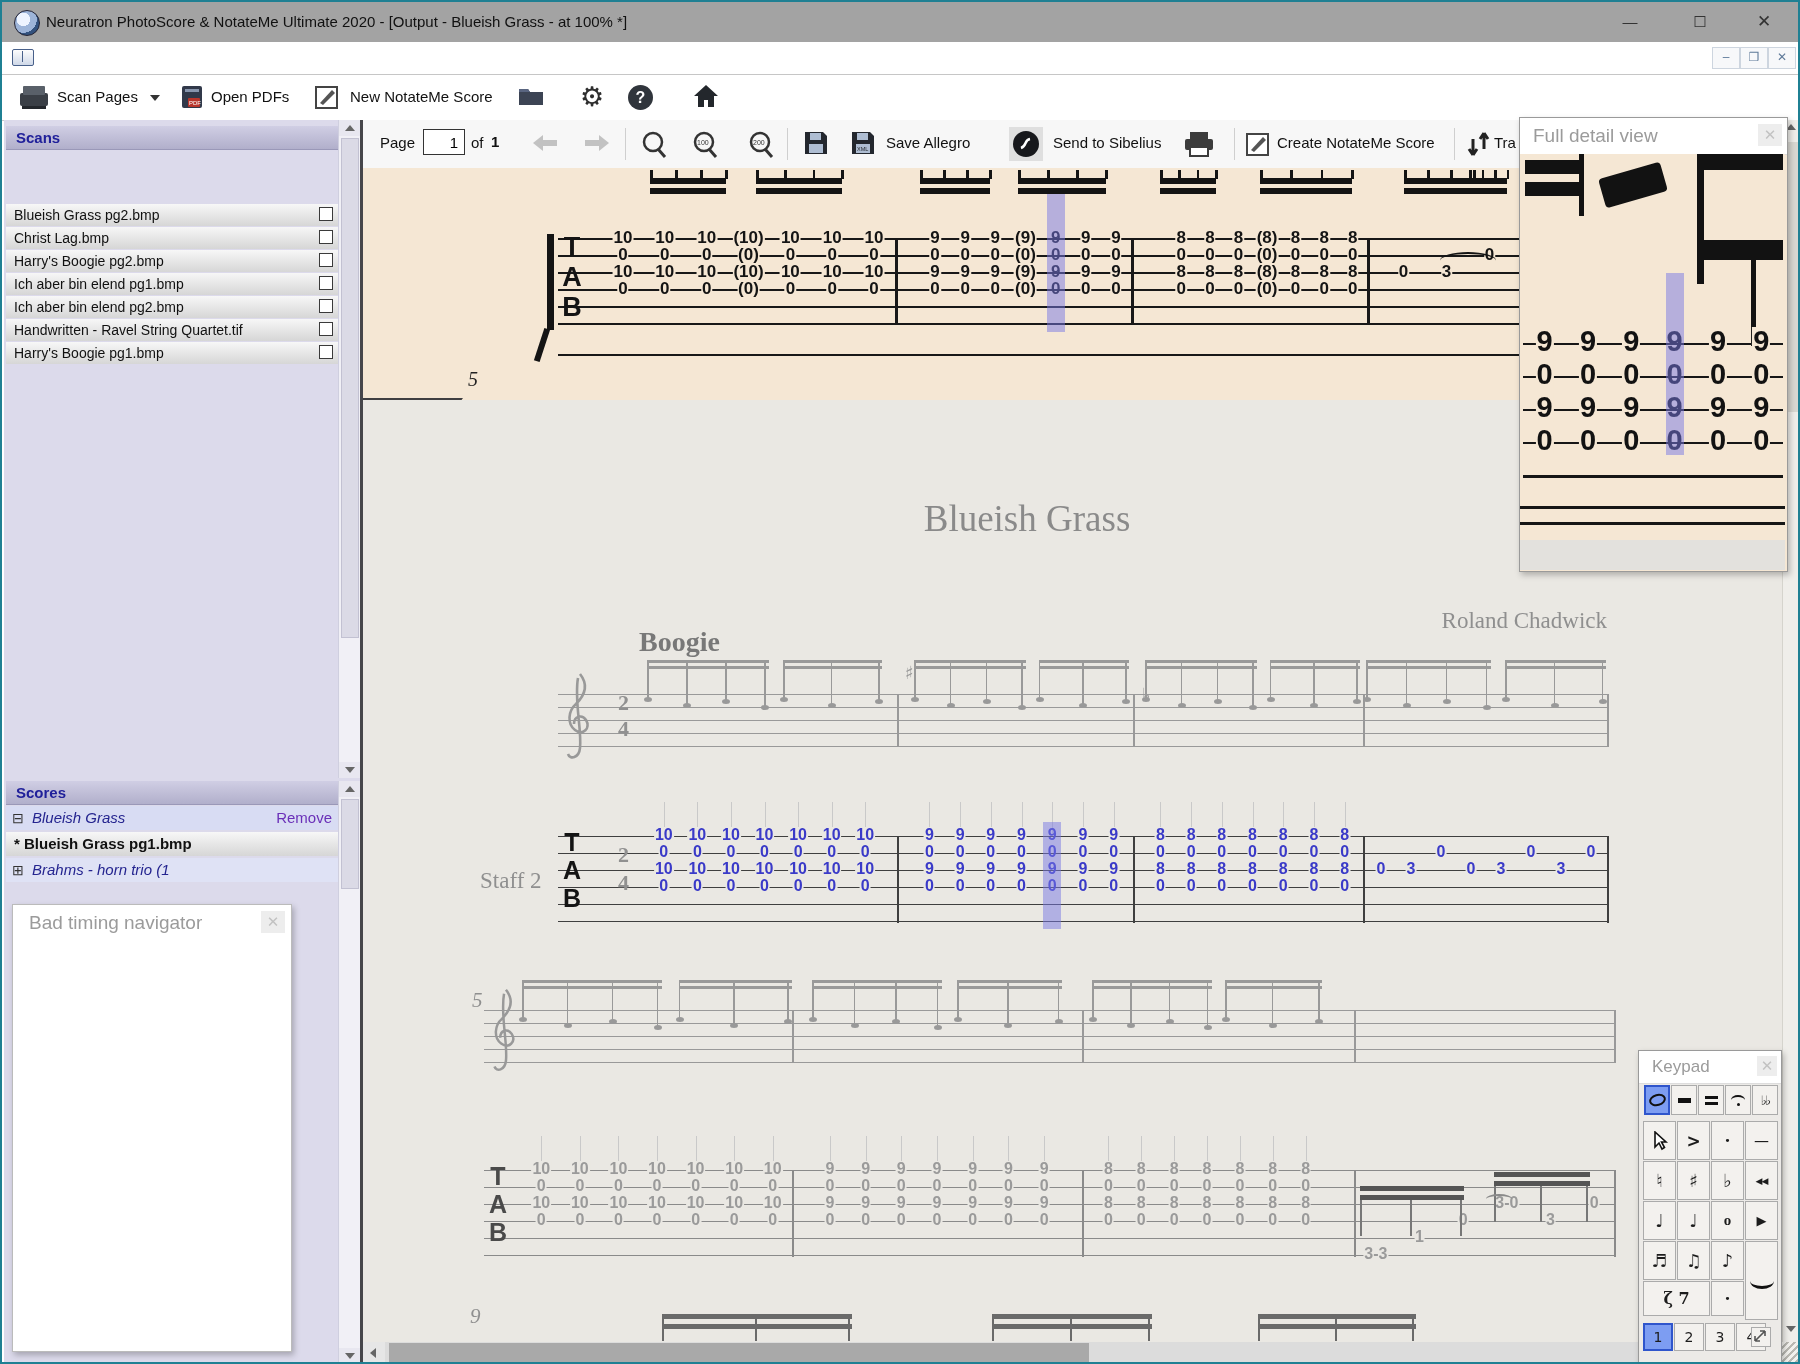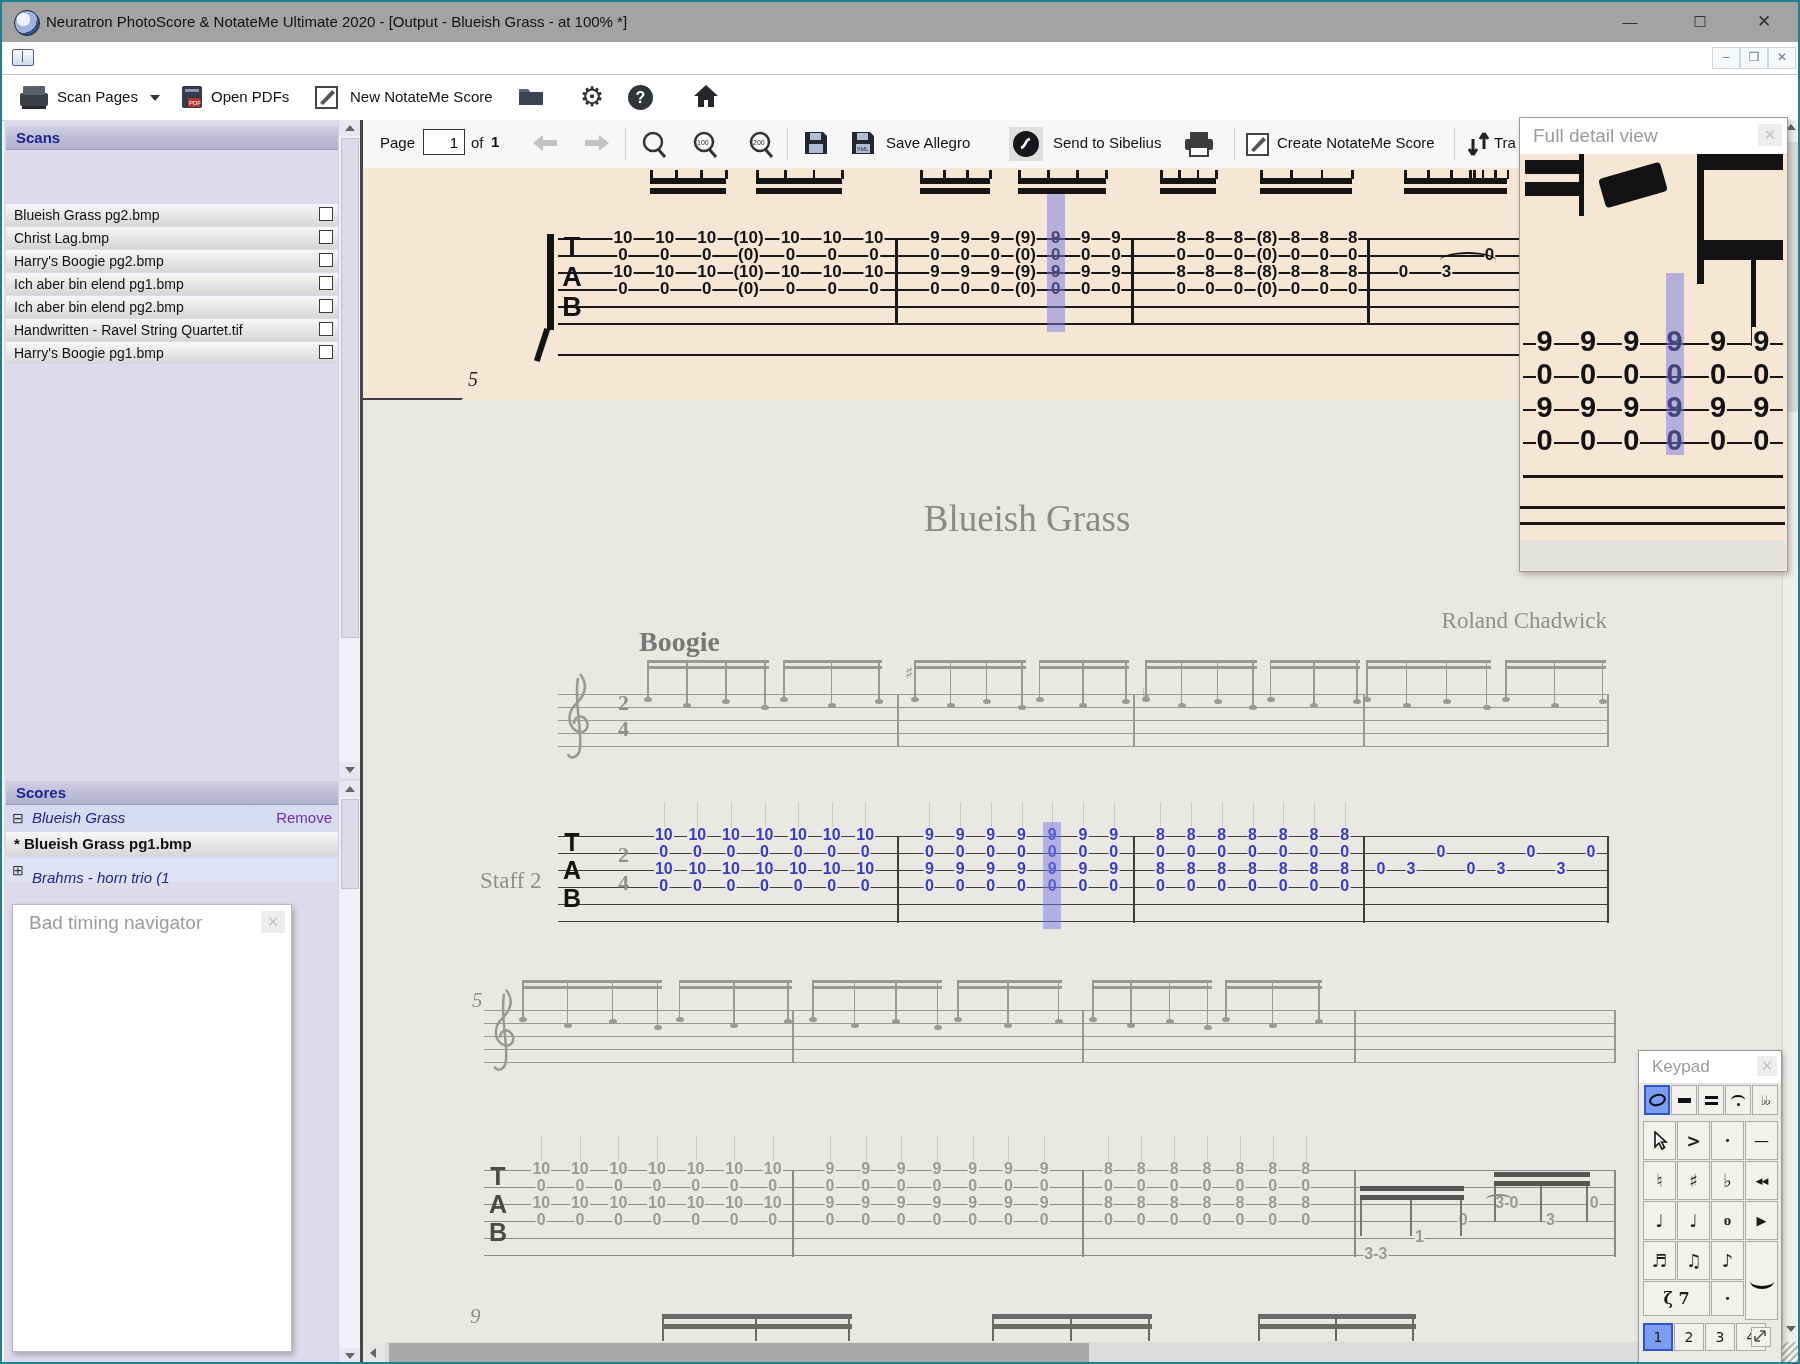--- a/index.html
+++ b/index.html
@@ -138,21 +138,21 @@
         <div style="position: absolute; left: 2px; top: 0px; width: 332px; height: 24px; background: rgb(216, 220, 243); line-height: 24px;">
           <div style="position: absolute; left: 6px; top: 0px; font-size: 14px; color: rgb(51, 51, 51);">⊟</div>
           <div style="position: absolute; left: 26px; top: 0px; color: rgb(36, 36, 143); font-style: italic; font-weight: normal;">Blueish Grass</div>
           <div style="position: absolute; right: 6px; top: 0px; color: rgb(106, 47, 184);">Remove</div>
         </div>
         <div style="position: absolute; left: 2px; top: 26px; width: 332px; height: 24px; background: linear-gradient(rgb(247, 247, 247), rgb(214, 214, 214)); line-height: 24px;">
           <div style="position: absolute; left: 8px; top: 0px; color: rgb(17, 17, 17); font-style: normal; font-weight: bold;">* Blueish Grass pg1.bmp</div>
         </div>
         <div style="position: absolute; left: 2px; top: 52px; width: 332px; height: 24px; background: rgb(223, 226, 245); line-height: 24px;">
           <div style="position: absolute; left: 6px; top: 0px; font-size: 14px; color: rgb(51, 51, 51);">⊞</div>
-          <div style="position: absolute; left: 26px; top: 0px; color: rgb(36, 36, 143); font-style: italic; font-weight: normal; margin-top: 8px;">Brahms - horn trio (1</div>
+          <div style="position: absolute; left: 26px; top: 0px; color: rgb(36, 36, 143); font-style: italic; font-weight: normal;">Brahms - horn trio (1</div>
         </div>
       </div>
 
     <div class="abs" style="left:8px;top:784px;width:278px;height:446px;background:#fff;border:1px solid #bbb;box-shadow:2px 3px 6px rgba(0,0,0,.25);">
       <div class="abs" style="left:0;top:0;right:0;height:36px;background:#fff;">
         <span class="abs" style="left:16px;top:7px;font-size:19px;color:#9b9b9b;">Bad timing navigator</span>
         <span class="closex" style="right:6px;top:6px;">✕</span>
       </div>
     </div>
 

